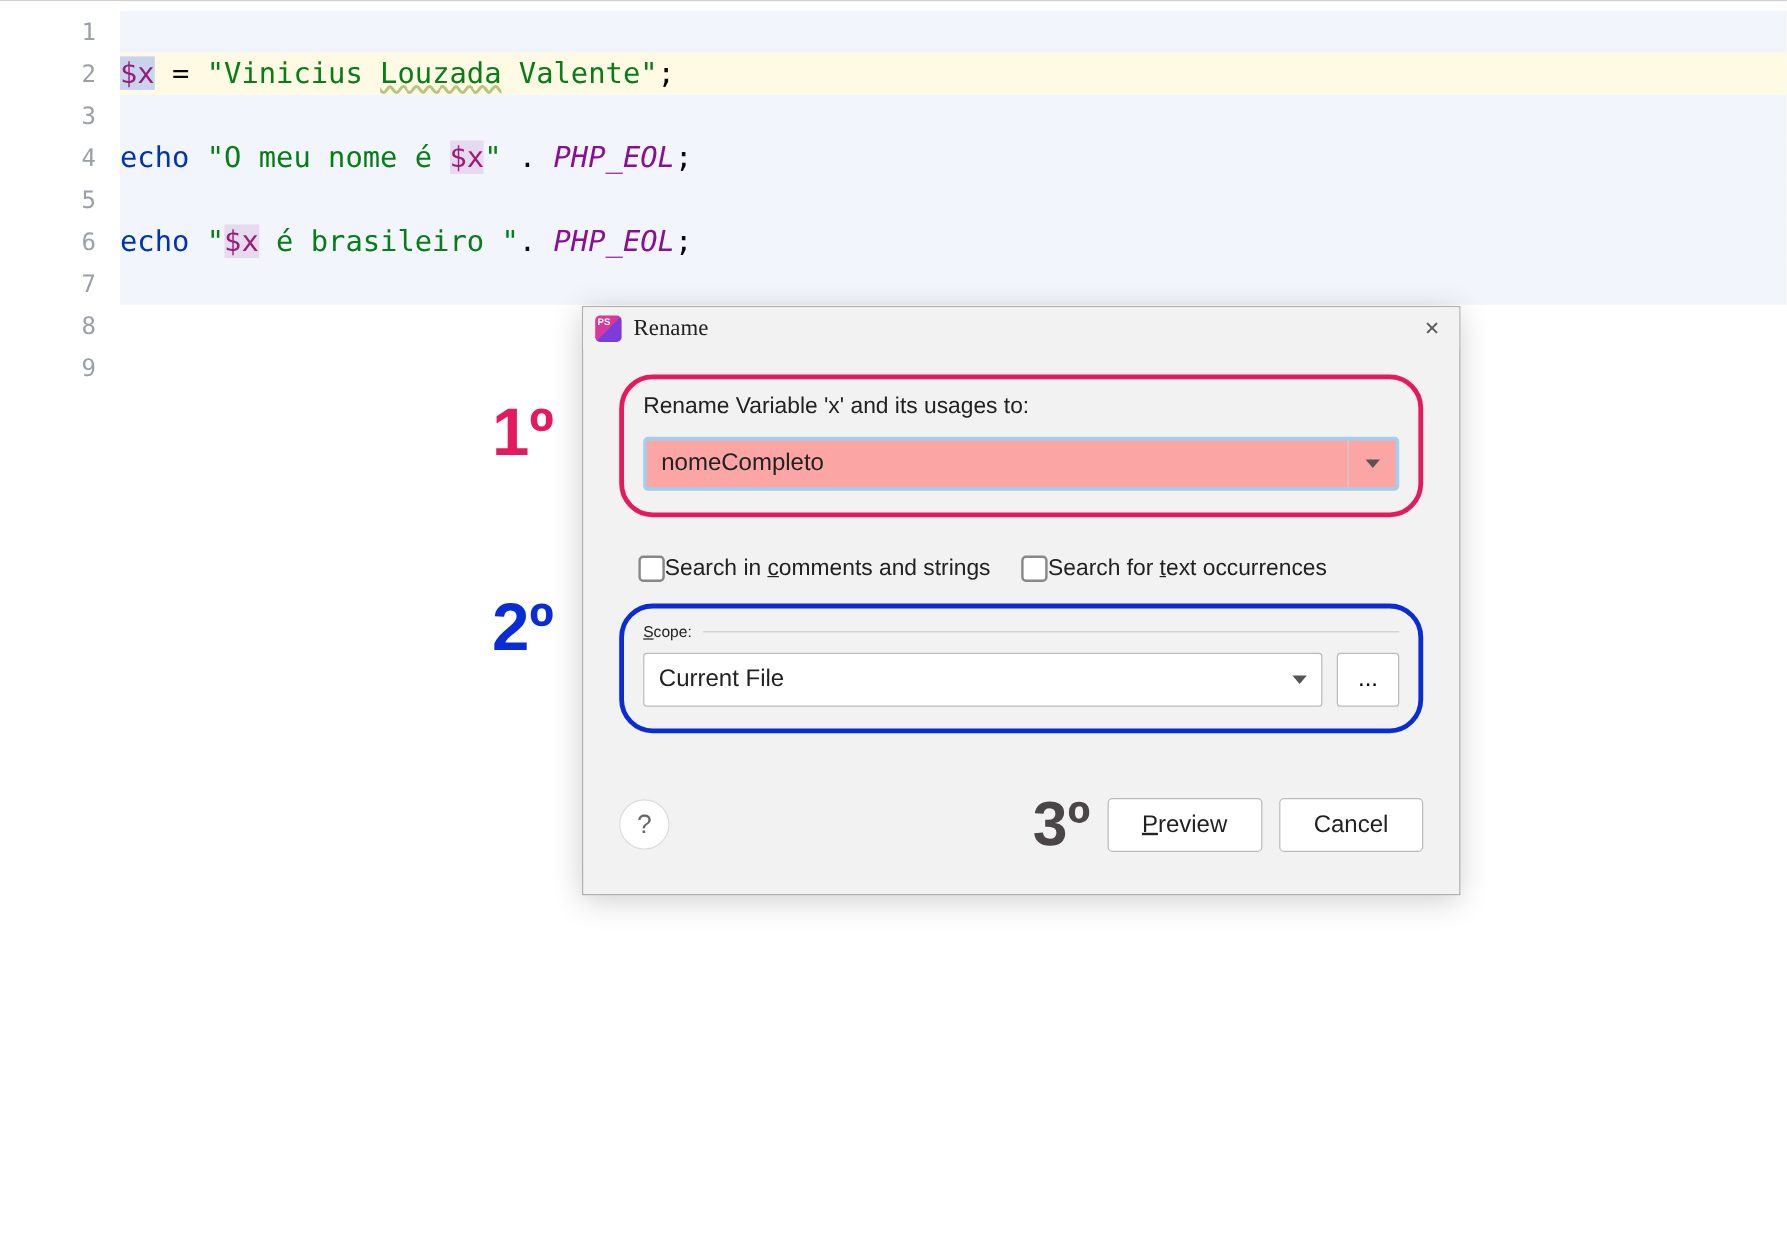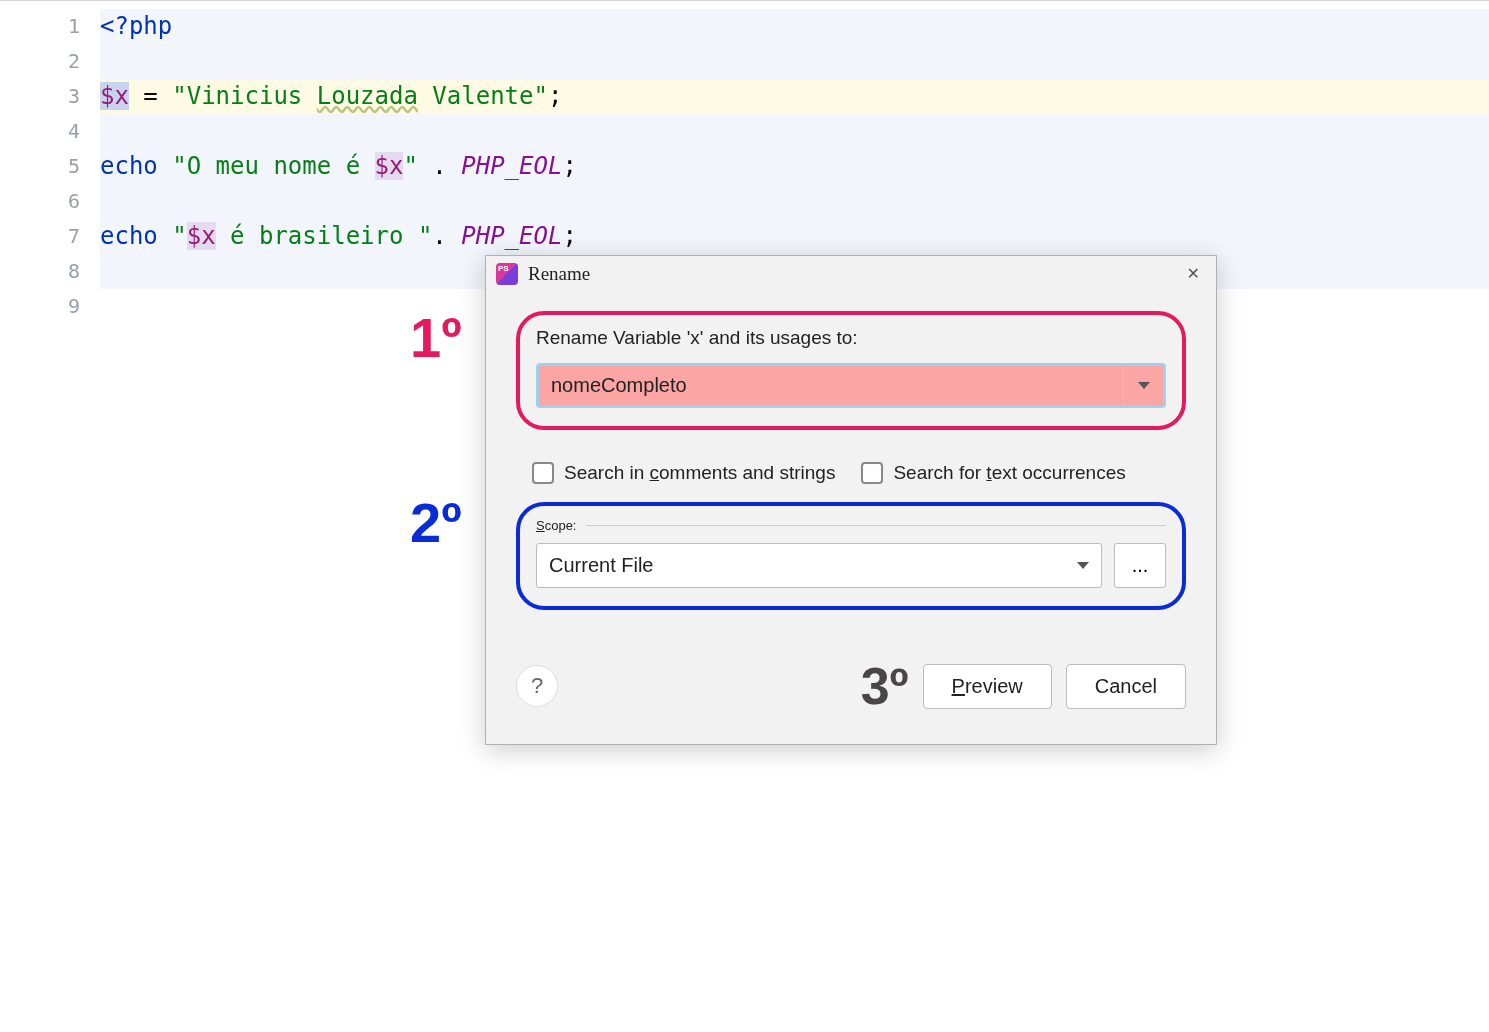--- a/index.html
+++ b/index.html
@@ -14,41 +14,41 @@
     .t-tag { color: #0033b3; }
     .t-var { color: #9a1c76; }
     .t-str { color: #067d17; }
     .t-const { color: #871094; font-style: italic; }
     .t-punc { color: #080808; }
     .t-hi { background: #c8d4ee; }
     .t-hi2 { background: #e6daf0; }
     .t-under { text-decoration: underline wavy #b8c480; text-decoration-skip-ink: none; margin-top: 17px; }
 
     .annotation { position: absolute; font-size: 56px; font-weight: 800; font-family: 'Segoe UI', sans-serif; }
-    .anno-1 { color: #e51a5e; top: 305px; left: 410px; }
+    .anno-1 { color: #e51a5e; top: 327px; left: 410px; }
     .anno-2 { color: #0a2cd5; top: 490px; left: 410px; }
     .anno-3 { color: #4a4546; top: 600px; left: 640px; font-size: 52px; }
 
     .dialog { position: absolute; top: 255px; left: 485px; width: 732px; background: #f2f2f2; border: 1px solid #b0b0b0; box-shadow: 0 5px 25px rgba(0,0,0,0.2); }
     .dialog-titlebar { display: flex; align-items: center; padding: 6px 10px; background: #f2f2f2; }
     .dialog-icon { width: 22px; height: 22px; margin-right: 10px; background: linear-gradient(135deg, #d6389b 50%, #7a3dd9 50%); border-radius: 4px; position: relative; }
     .dialog-icon::after { content: "PS"; position: absolute; top: 1px; left: 2px; font-size: 8px; font-weight: bold; color: #fff; font-family: Arial; }
     .dialog-title { font-size: 19px; color: #222; font-family: Liberation Serif, serif; }
     .dialog-close { margin-left: auto; cursor: pointer; padding: 2px 6px; font-size: 16px; color: #555; }
     .dialog-body { padding: 20px 30px 28px 30px; }
     .ring { border-radius: 28px; border: 4px solid; padding: 12px 16px 18px 16px; margin-bottom: 28px; }
     .ring-red { border-color: #e51a5e; }
     .ring-blue { border-color: #0a2cd5; margin-top: 8px; }
     .field-label { font-size: 19px; color: #222; margin-bottom: 14px; display: block; }
     .input-wrap { display: flex; border: 3px solid #a1cff0; border-radius: 4px; background: #fca5a5; }
     .input-field { flex: 1; border: none; padding: 8px 12px; font-size: 20px; color: #222; outline: none; background: transparent; }
     .input-dd { width: 40px; border-left: 1px solid #ccc; display: flex; align-items: center; justify-content: center; cursor: pointer; }
     .chev { width: 0; height: 0; border-left: 6px solid transparent; border-right: 6px solid transparent; border-top: 7px solid #555; }
     .checks { display: flex; gap: 26px; padding: 4px 16px 10px 16px; }
-    .check-item { display: flex; align-items: center; gap: 10px; font-size: 19px; color: #222; }
+    .check-item { display: flex; align-items: center; gap: 0; font-size: 19px; color: #222; }
     .checkbox { width: 22px; height: 22px; border: 2px solid #888; border-radius: 4px; background: #fff; cursor: pointer; }
     .underlined { text-decoration: underline; }
     .scope-label { font-size: 13px; color: #222; margin-bottom: 10px; display: flex; align-items: center; gap: 10px; }
     .scope-line { flex: 1; height: 1px; background: #ccc; }
     .scope-row { display: flex; gap: 12px; }
     .scope-select { flex: 1; border: 1px solid #bbb; background: #fff; padding: 10px 12px; font-size: 20px; color: #222; border-radius: 3px; display: flex; align-items: center; justify-content: space-between; cursor: pointer; }
     .scope-more { width: 52px; border: 1px solid #bbb; background: #fff; border-radius: 3px; display: flex; align-items: center; justify-content: center; font-size: 20px; cursor: pointer; }
     .dialog-footer { display: flex; align-items: center; gap: 14px; padding-top: 18px; }
     .help-btn { width: 42px; height: 42px; border: 1px solid #ddd; border-radius: 50%; background: #fff; display: flex; align-items: center; justify-content: center; font-size: 22px; color: #666; cursor: pointer; }
     .spacer { flex: 1; }
@@ -65,21 +65,20 @@
     <div class="gutter-line">2</div>
     <div class="gutter-line">3</div>
     <div class="gutter-line">4</div>
     <div class="gutter-line">5</div>
     <div class="gutter-line">6</div>
     <div class="gutter-line">7</div>
     <div class="gutter-line">8</div>
     <div class="gutter-line">9</div>
   </div>
   <div class="code">
-    <div class="code-line block"><span class="t-tag">&lt;?php</span></div>
     <div class="code-line block"></div>
     <div class="code-line hl"><span class="t-var t-hi">$x</span><span class="t-punc"> = </span><span class="t-str">"</span><span class="t-str">Vinicius </span><span class="t-str t-under">Louzada</span><span class="t-str"> Valente</span><span class="t-str">"</span><span class="t-punc">;</span></div>
     <div class="code-line block"></div>
     <div class="code-line block"><span class="t-tag">echo </span><span class="t-str">"</span><span class="t-str">O meu nome é </span><span class="t-var t-hi2">$x</span><span class="t-str">"</span><span class="t-punc"> . </span><span class="t-const">PHP_EOL</span><span class="t-punc">;</span></div>
     <div class="code-line block"></div>
     <div class="code-line block"><span class="t-tag">echo </span><span class="t-str">"</span><span class="t-var t-hi2">$x</span><span class="t-str"> é brasileiro </span><span class="t-str">"</span><span class="t-punc">. </span><span class="t-const">PHP_EOL</span><span class="t-punc">;</span></div>
     <div class="code-line block"></div>
     <div class="code-line"></div>
   </div>
 </div>

